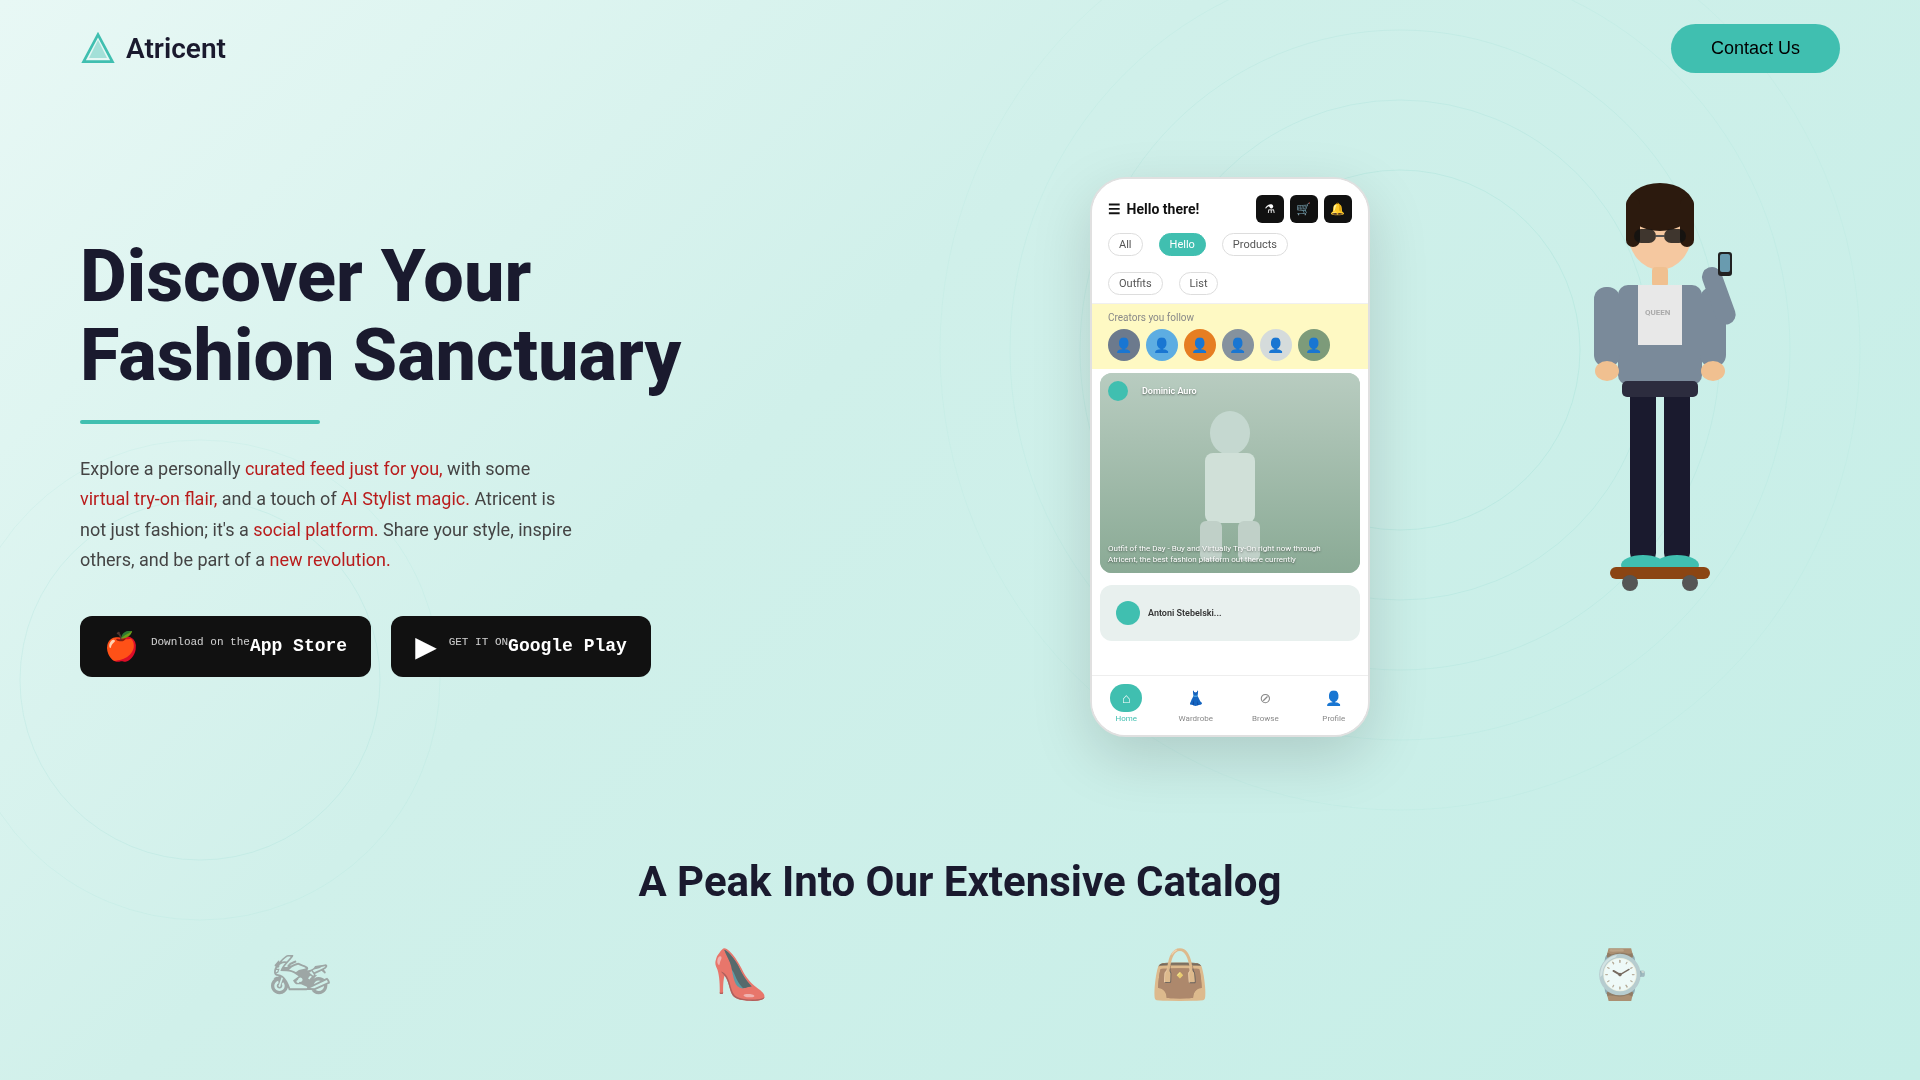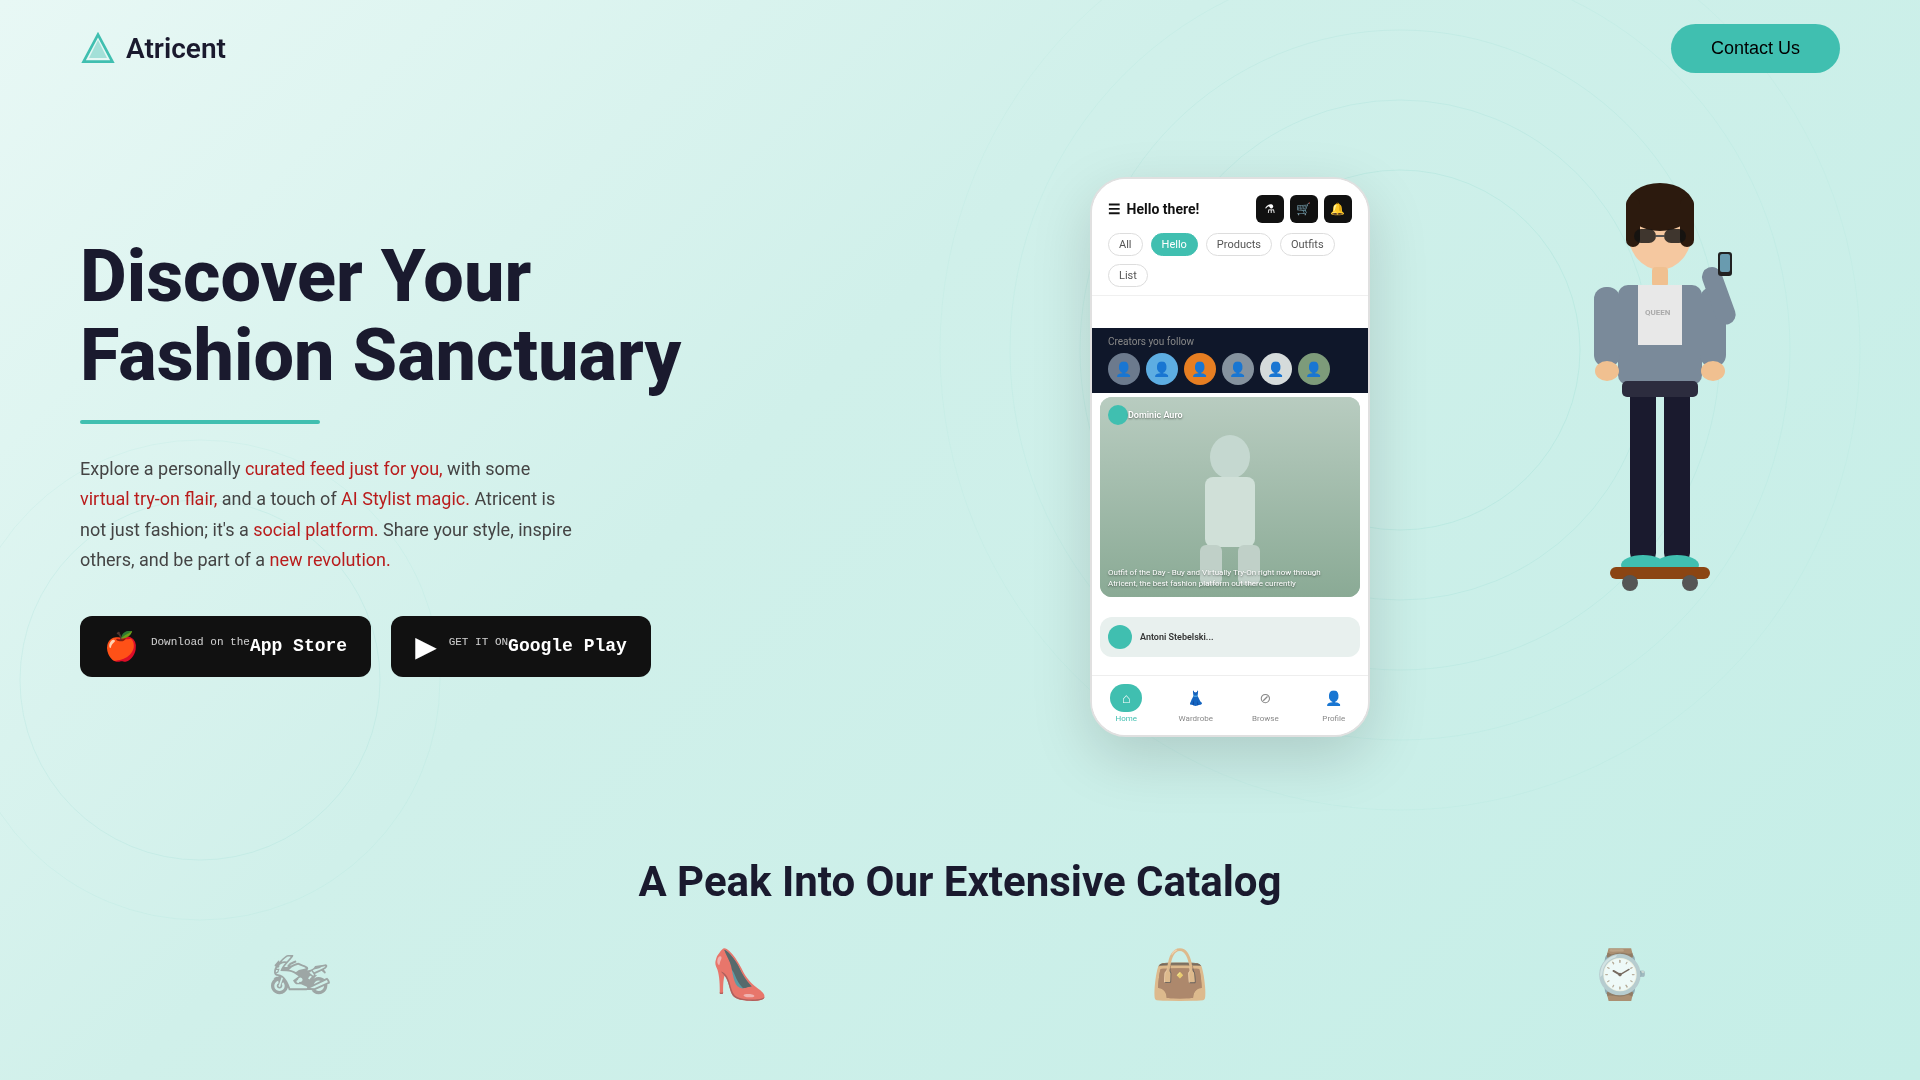--- a/index.html
+++ b/index.html
@@ -177,43 +177,42 @@
       border-radius: 6px;
       display: flex;
       align-items: center;
       justify-content: center;
       color: white;
       font-size: 12px;
     }
 
     .phone-tabs {
       display: flex;
-      gap: 8px;
+      gap: 16px;
       flex-wrap: wrap;
       align-items: flex-end;
     }
     .phone-tab {
       padding: 4px 10px;
       border-radius: 20px;
       font-size: 11px;
       cursor: pointer;
       border: 1px solid #ddd;
       background: white;
       color: #555;
     }
     .phone-tab.active {
       background: #40bfb0;
       color: white;
       border-color: #40bfb0;
     }
 
     .creators-section {
       padding: 8px 16px;
-      background: #0f172a;
-      margin-top: 32px;
+      background: #fef9c3;
     }
     .creators-label {
       font-size: 10px;
       color: #888;
       margin-bottom: 6px;
     }
     .creators-avatars {
       display: flex;
       gap: 6px;
     }
@@ -251,21 +250,21 @@
       justify-content: center;
       position: relative;
     }
 
     .post-user-info {
       position: absolute;
       top: 8px;
       left: 8px;
       display: flex;
       align-items: center;
-      gap: 0;
+      gap: 14px;
     }
     .post-avatar {
       width: 20px;
       height: 20px;
       border-radius: 50%;
       background: #40bfb0;
     }
     .post-username {
       font-size: 9px;
       font-weight: 600;
@@ -278,24 +277,24 @@
       bottom: 8px;
       left: 8px;
       right: 8px;
       font-size: 8px;
       color: white;
       text-shadow: 0 1px 2px rgba(0,0,0,0.5);
       line-height: 1.3;
     }
 
     .post-card-2 {
-      margin: 20px 8px;
+      margin: 12px 8px;
       border-radius: 12px;
       background: #e8f0ee;
-      padding: 8px;
+      padding: 16px;
       display: flex;
       align-items: center;
       gap: 8px;
     }
     .post2-avatar {
       width: 24px;
       height: 24px;
       border-radius: 50%;
       background: #40bfb0;
       flex-shrink: 0;

